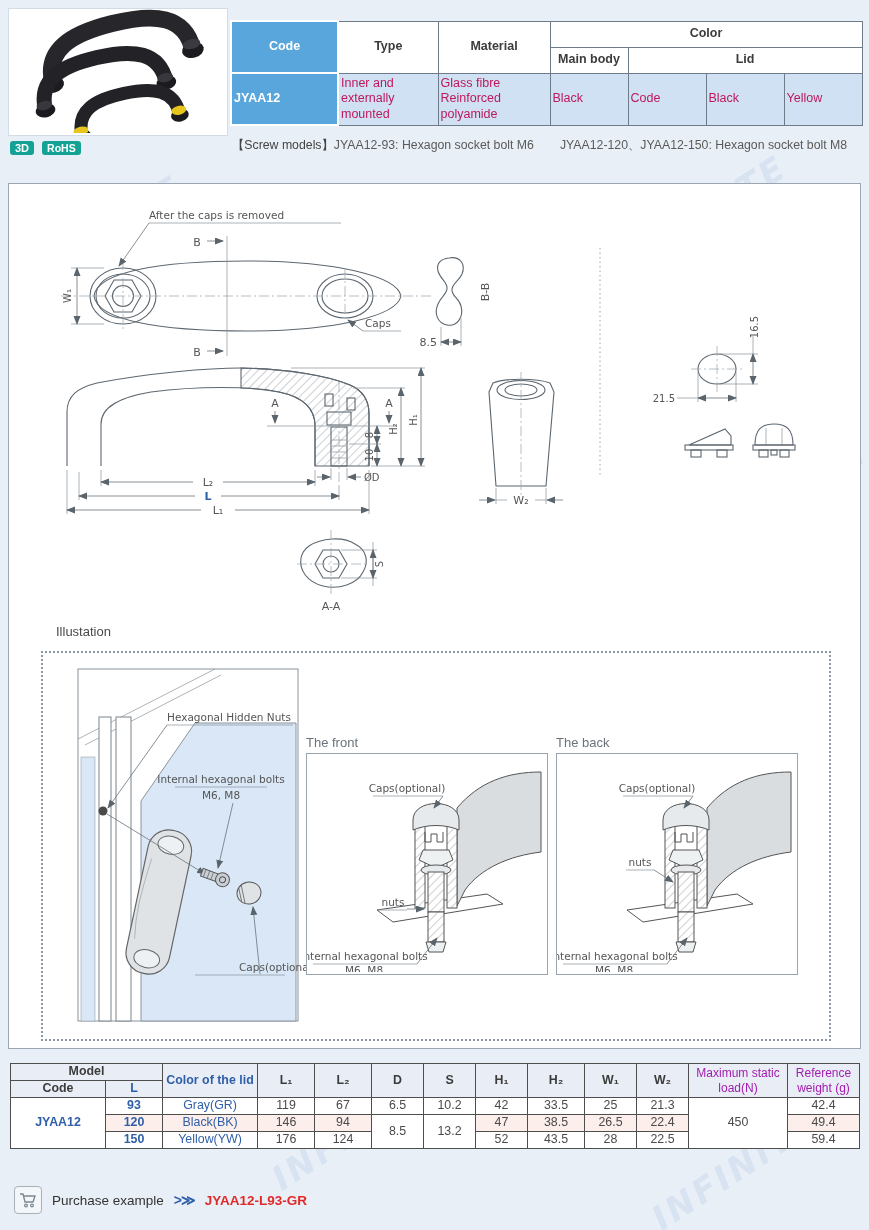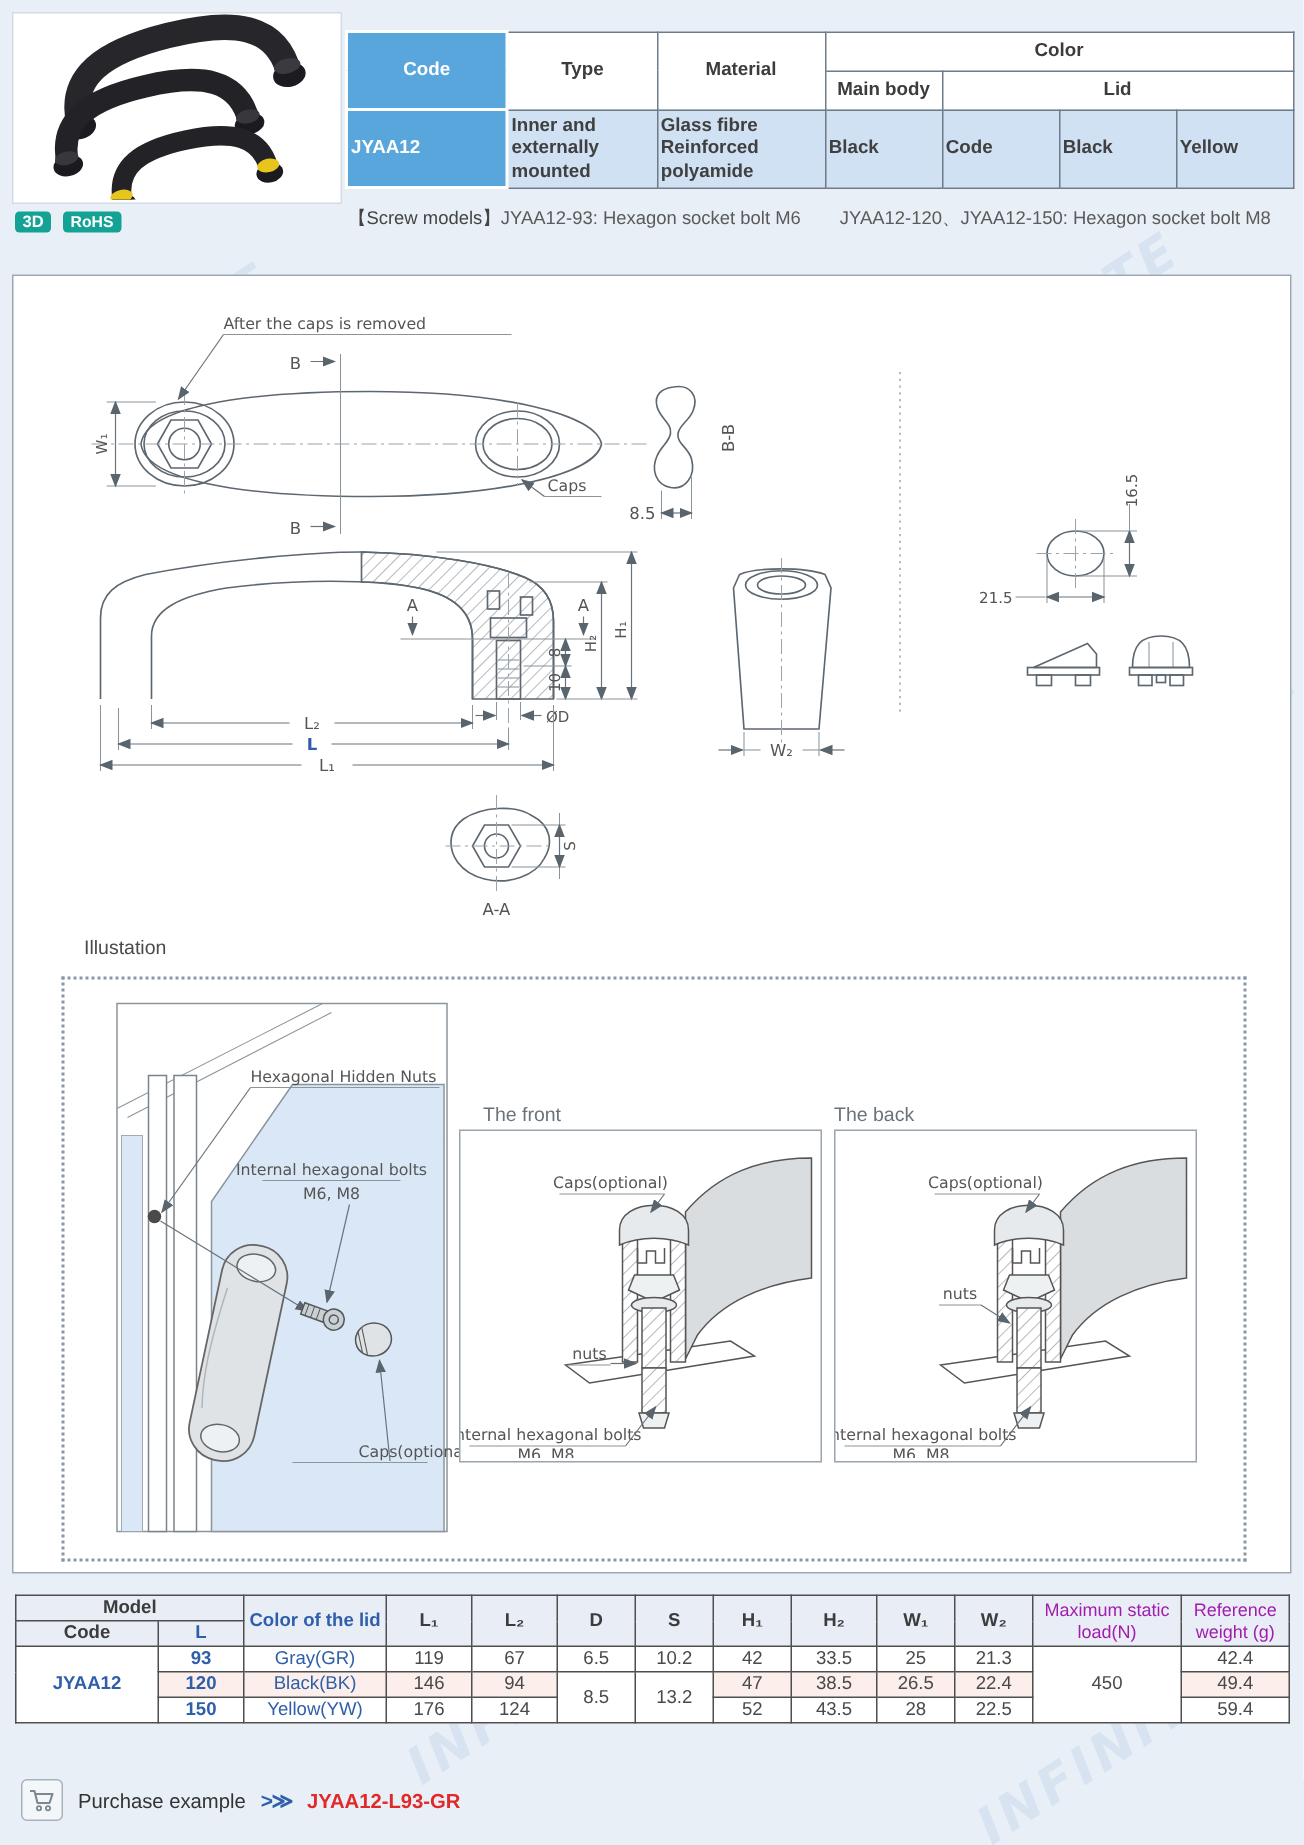--- a/index.html
+++ b/index.html
@@ -11,21 +11,21 @@
   
   .pcard{left:8px;top:8px;width:218px;height:126px;background:#fff;border:1px solid #d3dce6}
   .badge{display:inline-block;border-radius:3px;background:#14a294;color:#fff;
          font-weight:bold;padding:1px 5px;font-size:11px;margin-right:8px}
   .badge.rohs{font-size:10.5px}
   
   table{border-collapse:collapse;table-layout:fixed}
   .toptbl{width:631px}
   .toptbl td,.toptbl th{border:1px solid #6e7b89;font-size:12.5px;
          vertical-align:middle;padding:0 2px;background:#fff;color:#3c3c3c;font-weight:600;line-height:1.25}
-  .toptbl td.data{background:#cfe1f3;color:#404040;font-weight:bold}
+  .toptbl td.data{background:#cfe1f3;color:#be185d;font-weight:normal}
   .toptbl .bluecell{background:#58a6db!important;color:#fff!important;font-weight:bold;border:2px solid #fff}
   .note{font-size:12.3px;color:#5a5a5a;white-space:nowrap}
   
   .dbox{left:8px;top:183px;width:851px;height:864px;background:#fff;border:1px solid #9aa6b3}
   .illu-title{left:47px;top:440px;font-size:13px;color:#4a4a4a}
   .dotbox{left:32px;top:467px;width:786px;height:386px;border:2px dotted #8b97a5}
   .fb-box{position:absolute;width:240px;height:220px;border:1px solid #9aa4ae;background:#fff}
   .fb-title{position:absolute;font-size:13px;color:#6a737c}
   .illu-note{position:absolute;left:514px;top:340px;width:272px;font-size:12.3px;color:#555;line-height:1.3}
   
@@ -330,21 +330,21 @@
       <line class="dim" x1="104" y1="64" x2="45" y2="147" marker-end="url(#arr)"></line>
       <text class="lbl" x="158" y="122" text-anchor="middle">Internal hexagonal bolts</text>
       <line class="thin" x1="112" y1="126" x2="204" y2="126"></line>
       <text class="lbl" x="158" y="138" text-anchor="middle">M6, M8</text>
       <line class="dim" x1="170" y1="142" x2="155" y2="207" marker-end="url(#arr)"></line>
       <text class="lbl" x="176" y="310" text-anchor="midd1e">Caps(optional)</text>
       <line class="thin" x1="132" y1="314" x2="222" y2="314"></line>
       <line class="dim" x1="197" y1="313" x2="190" y2="246" marker-end="url(#arr)"></line>
     </svg>
 
-    <div class="fb-title" style="left:279px;top:82px">The front</div>
+    <div class="fb-title" style="left:263px;top:82px">The front</div>
     <div class="fb-box" style="left:263px;top:100px">
       <svg width="238" height="218" viewBox="0 0 238 218">
         <defs>
           <g id="xsec">
             <path d="M70 156 L180 140 L196 150 L86 168 Z" fill="#fff" stroke="#555"></path>
             <path d="M150 54 C172 28 200 18 234 18 L234 98 C202 102 174 114 158 136 L150 152 Z" fill="#d9dde0" stroke="#555"></path>
             <rect x="108" y="62" width="10" height="92" fill="url(#hat)" stroke="#555"></rect>
             <rect x="140" y="62" width="10" height="92" fill="url(#hat)" stroke="#555"></rect>
             <path d="M106 66 C106 44 152 44 152 66 L152 76 C138 70 120 70 106 76 Z" fill="#e6eaec" stroke="#555"></path>
             <path d="M118 78 l0 10 6 0 0 -8 6 0 0 8 6 0 0 -10" fill="none" stroke="#555"></path>

